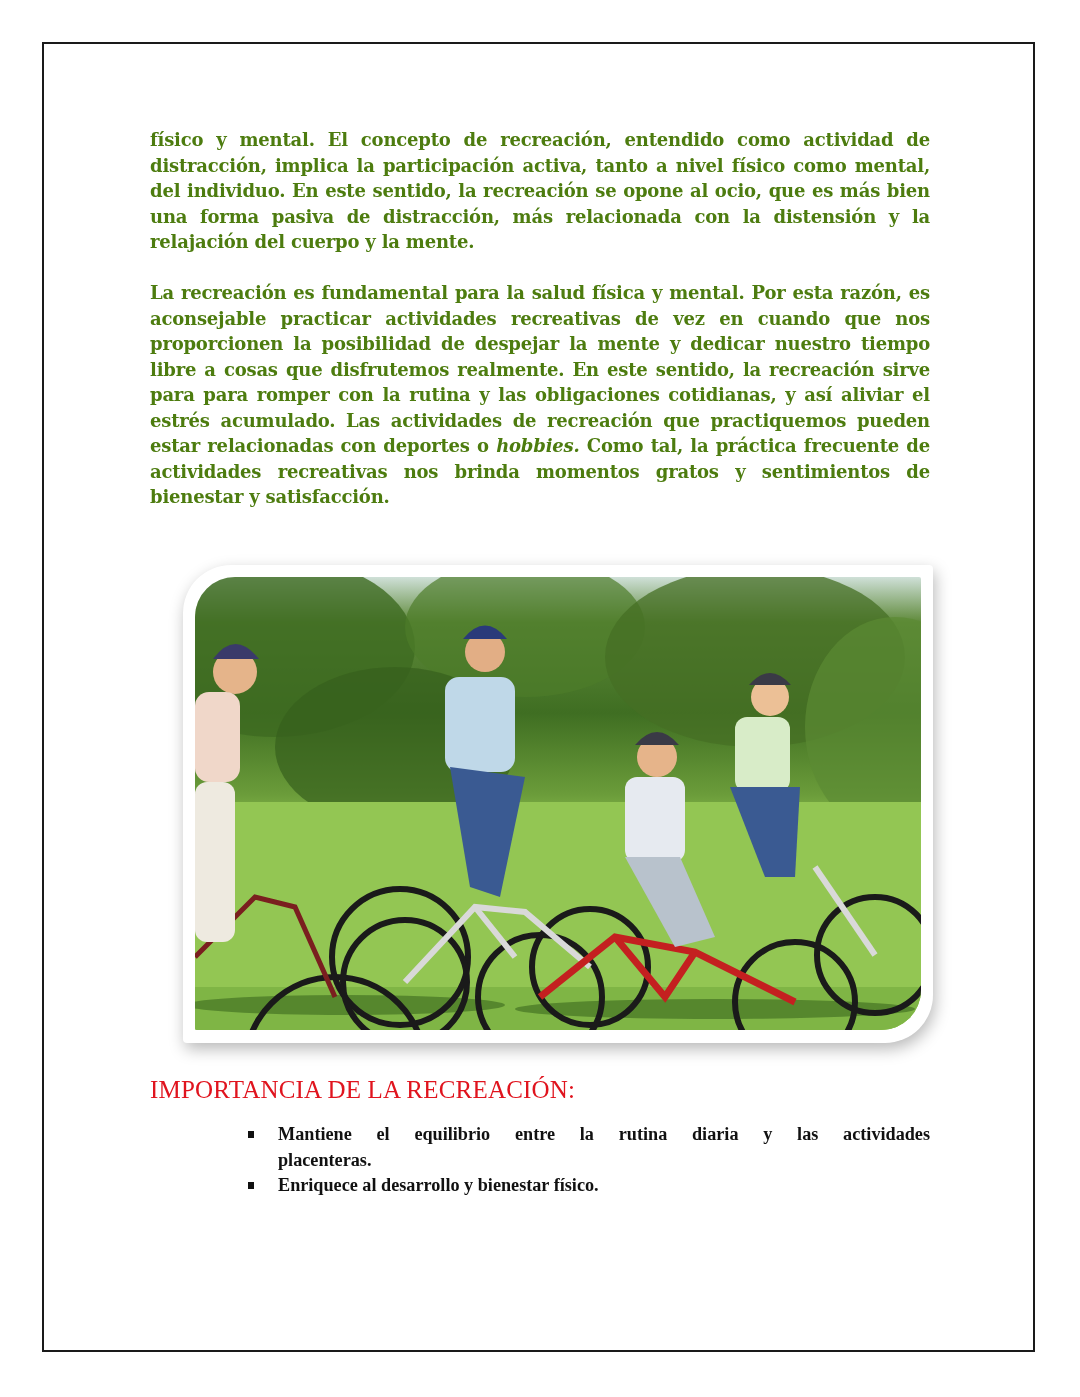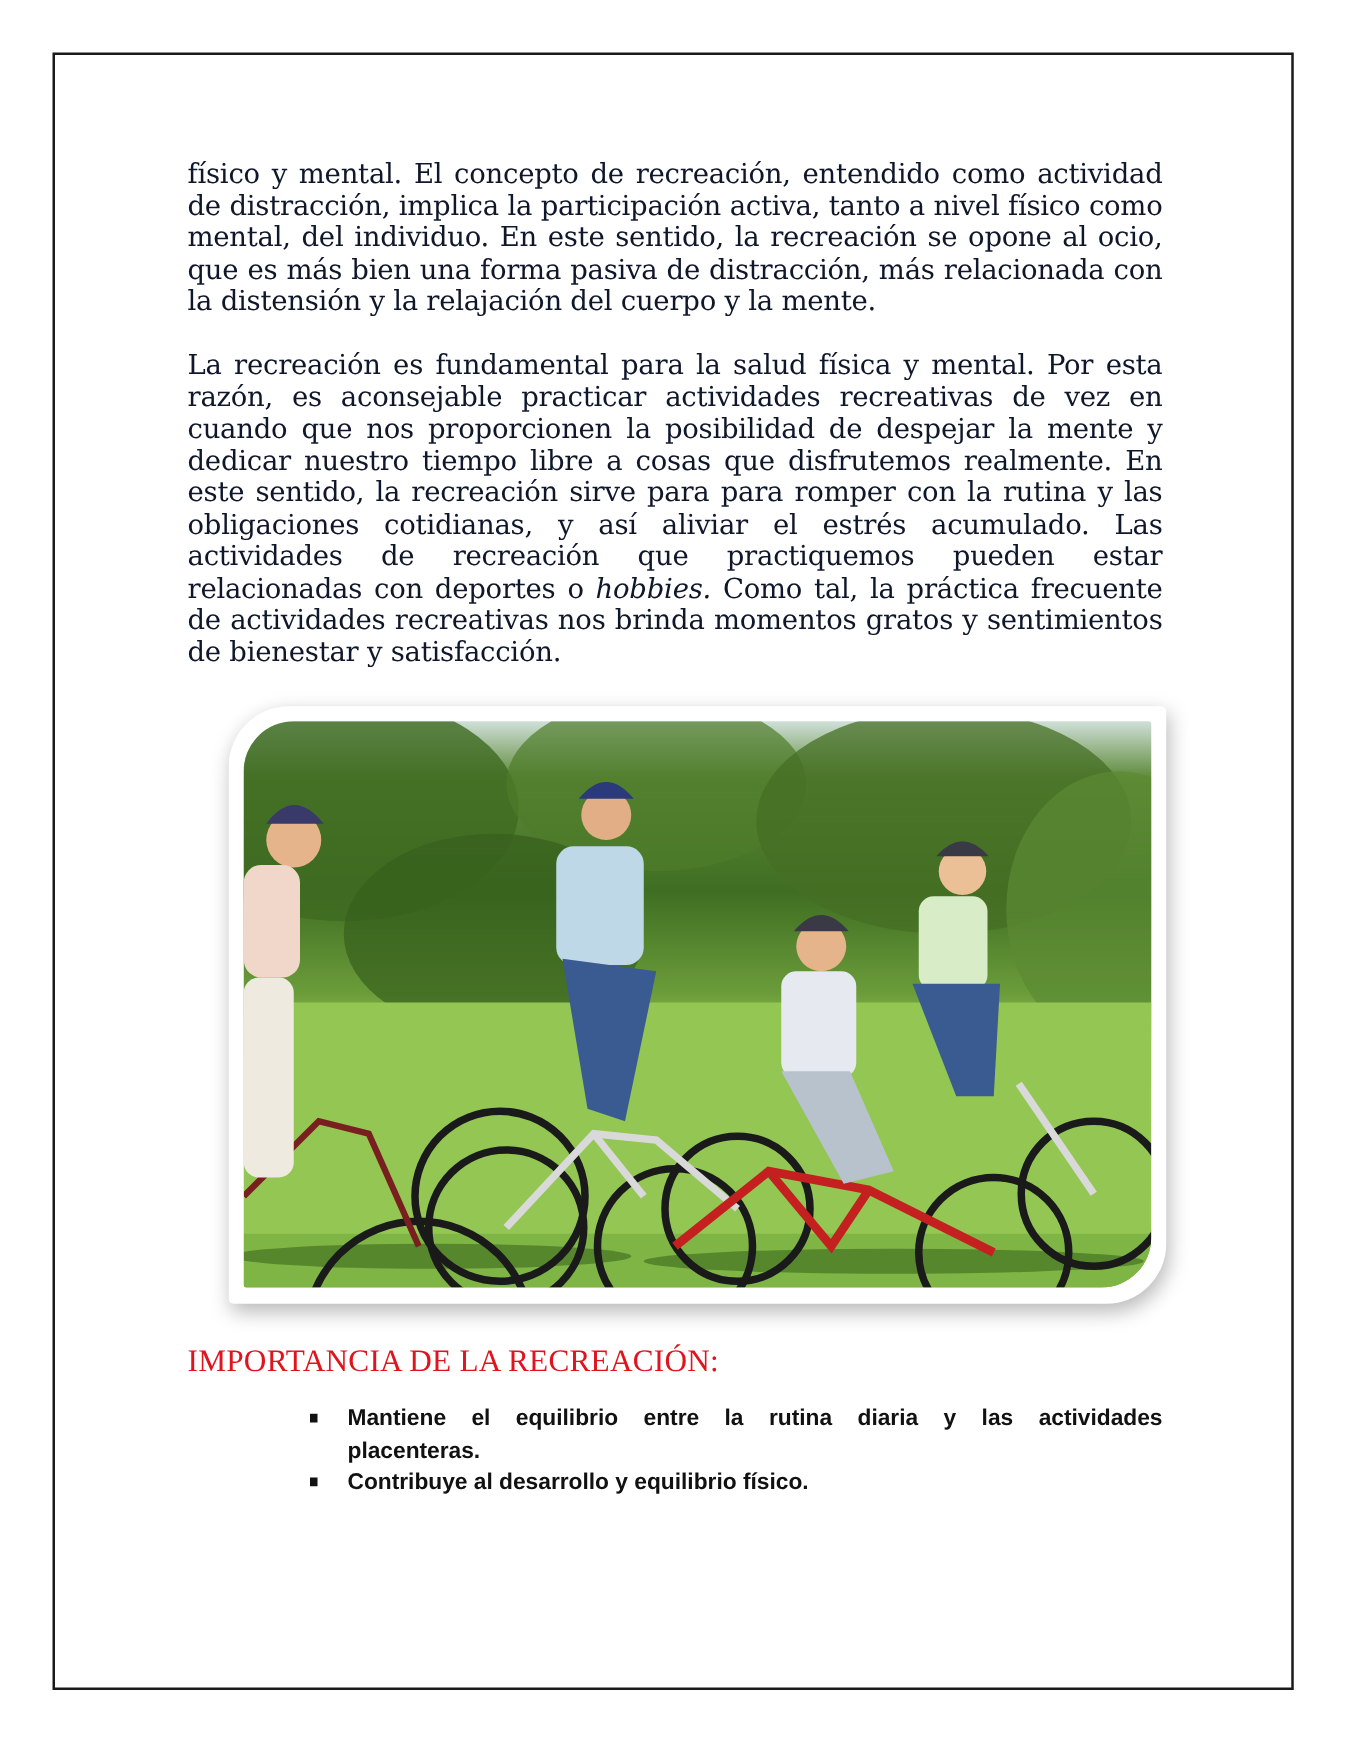--- a/index.html
+++ b/index.html
@@ -4,21 +4,21 @@
 <style>
   html, body { margin: 0; padding: 0; background: #ffffff; }
   body { width: 1080px; height: 1397px; position: relative; overflow: hidden; }
   .page-border {
     position: absolute; left: 42px; top: 42px; width: 993px; height: 1310px;
     border: 2px solid #1a1a1a; box-sizing: border-box;
   }
   .text {
     position: absolute; left: 150px; width: 780px;
     font-family: "DejaVu Serif", "Liberation Serif", serif;
-    font-weight: normal; font-size: 22px; line-height: 25.5px; color: #0f172a;
+    font-weight: bold; font-size: 18px; line-height: 25.5px; color: #4d7c0f;
     text-align: justify; letter-spacing: -0.2px;
   }
   .p1 { top: 127px; }
   .p2 { top: 280px; }
   .p2 i { font-style: italic; margin-top: 16px; }
   .frame {
     position: absolute; left: 183px; top: 565px; width: 750px; height: 478px;
     background: #ffffff; border-radius: 48px 4px 48px 4px;
     box-shadow: 2px 6px 16px rgba(0,0,0,0.28);
   }
@@ -28,21 +28,21 @@
     background: linear-gradient(180deg, #cfe0d8 0%, #5f8a3a 10%, #3f6e22 30%, #6b9c3a 48%, #8cc04e 56%, #9ccd5c 80%, #86bd49 100%);
   }
   .photo svg { position: absolute; left: 0; top: 0; width: 100%; height: 100%; }
   .heading {
     position: absolute; left: 150px; top: 1076px;
     font-family: "Liberation Serif", "DejaVu Serif", serif;
     font-weight: normal; font-size: 25px; color: #e0141e; letter-spacing: 0.2px;
   }
   .list {
     position: absolute; left: 244px; top: 1122px; width: 686px; margin: 0; padding: 0; list-style: none;
-    font-family: Liberation Sans, sans-serif;
+    font-family: Liberation Serif, serif;
     font-weight: bold; font-size: 18.2px; line-height: 25.5px; color: #111;
   }
   .list li { position: relative; padding-left: 34px; text-align: justify; }
   .list li .bullet {
     position: absolute; left: 4px; top: 9px; width: 6px; height: 7px; background: #111;
   }
   .item0-text { word-spacing: 14px; }
 </style>
 </head>
 <body>
@@ -113,14 +113,14 @@
         <path d="M535 210 L605 210 L600 300 L570 300 Z" fill="#3a5a92"></path>
       </g>
     </svg>
   </div>
 </div>
 
 <div class="heading">IMPORTANCIA DE LA RECREACIÓN:</div>
 
 <ul class="list">
   <li><span class="bullet"></span><span class="item0-text">Mantiene el equilibrio entre la rutina diaria y las actividades placenteras.</span></li>
-  <li><span class="bullet"></span><span>Contribuye al desarrollo y equilibrio físico.</span></li>
+  <li><span class="bullet"></span><span>Enriquece al desarrollo y bienestar físico.</span></li>
 </ul>
 
 </body></html>

